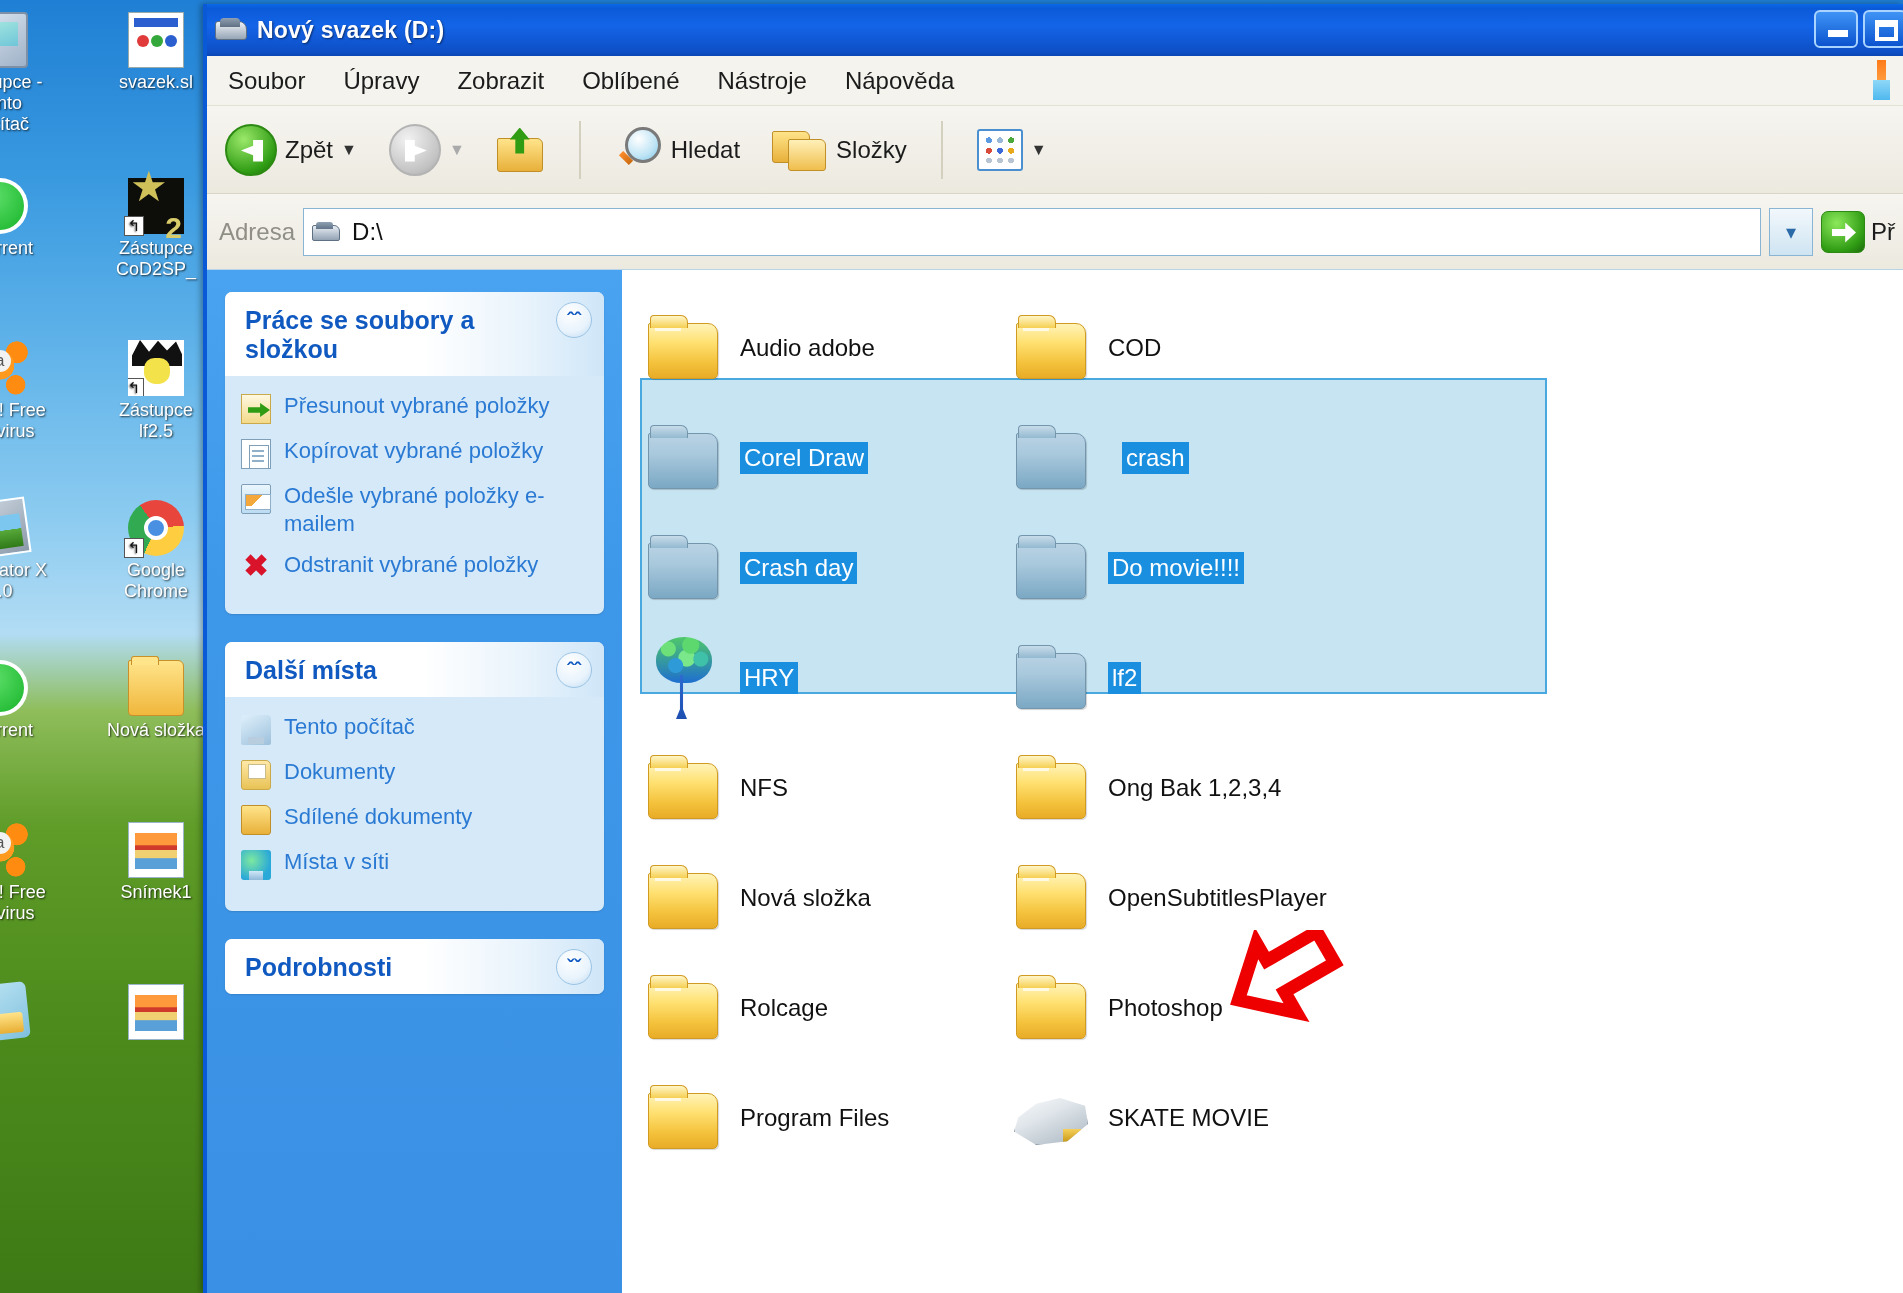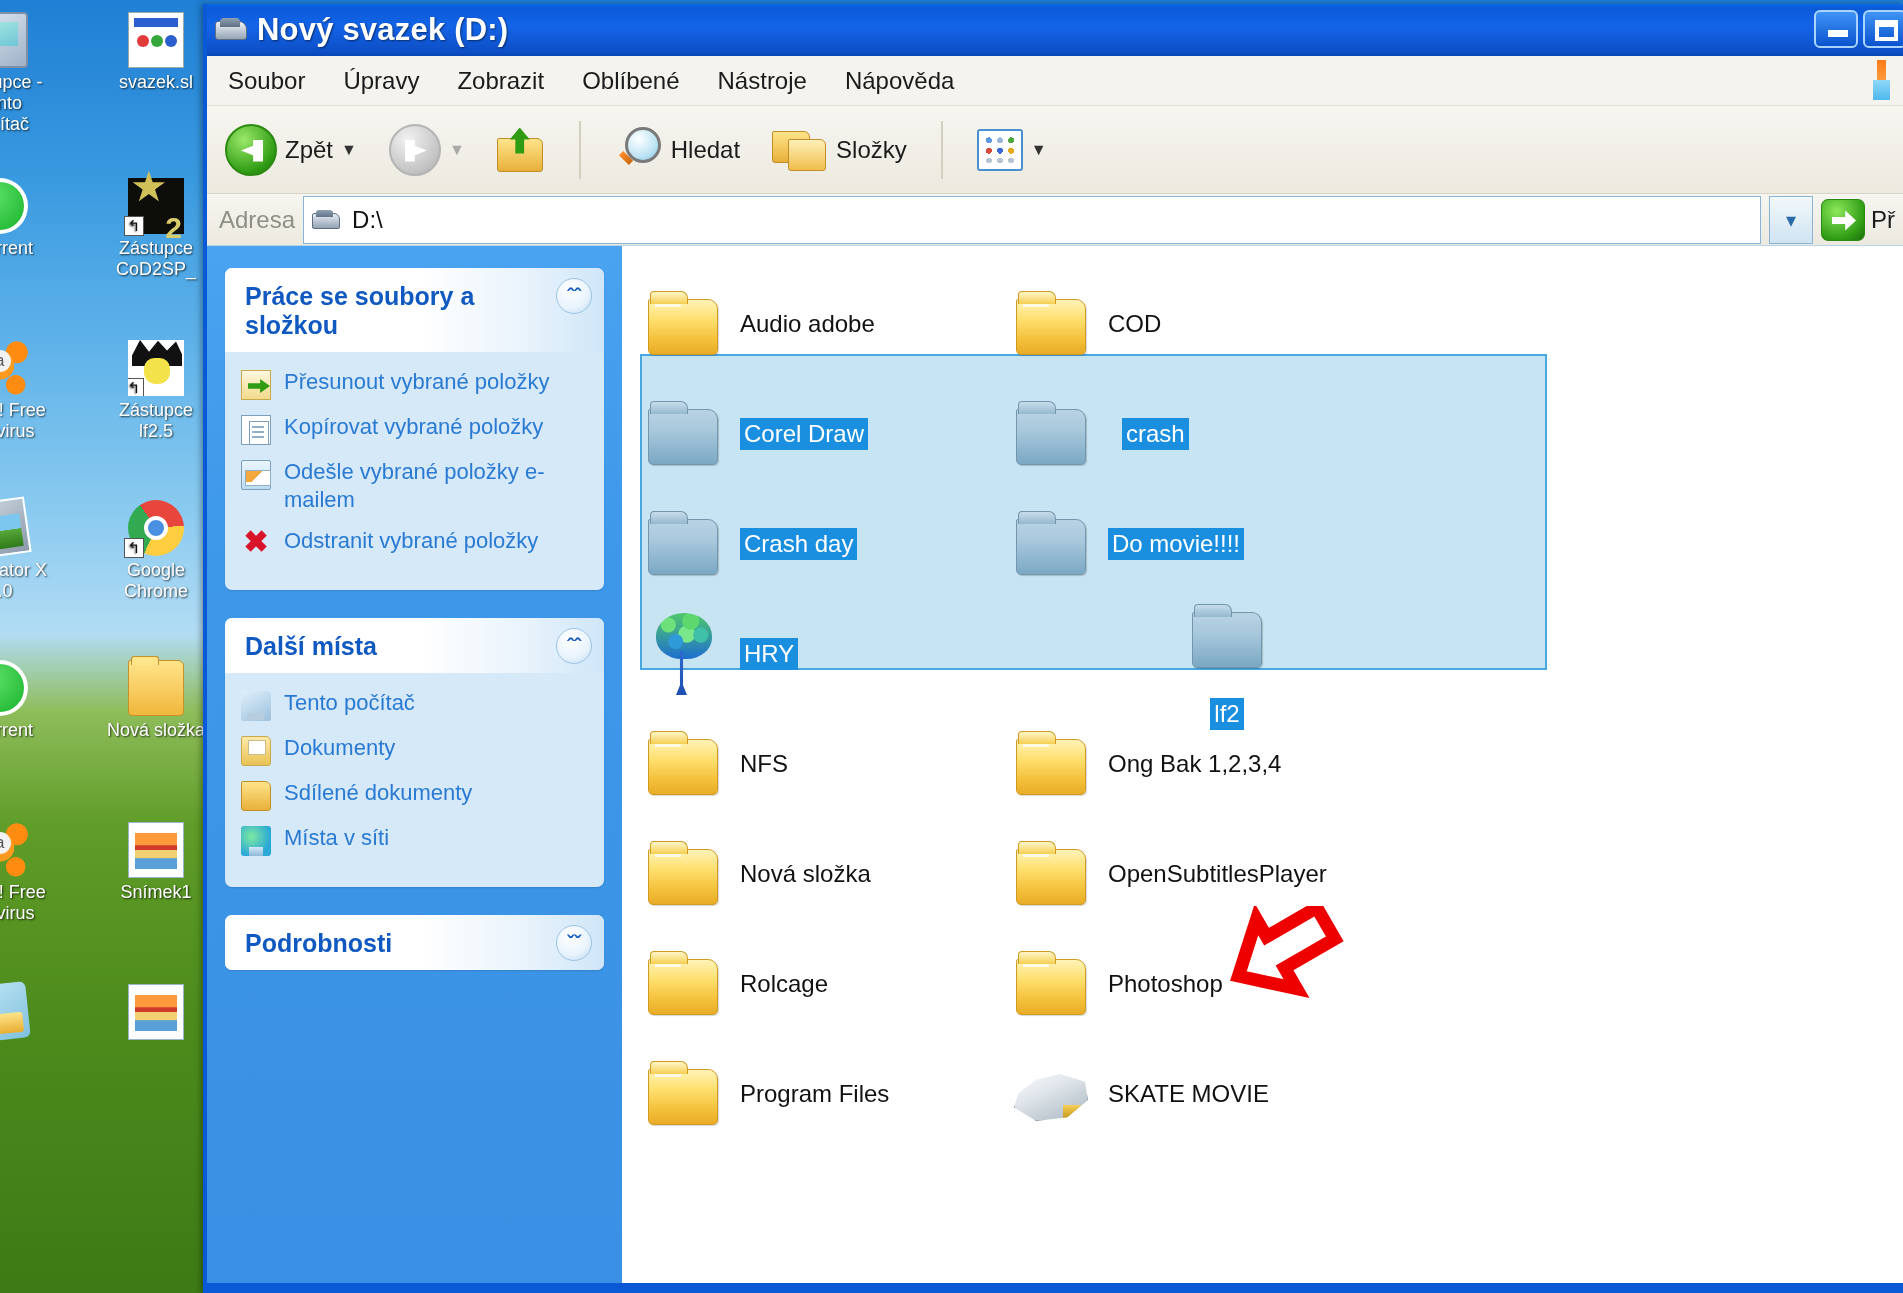--- a/index.html
+++ b/index.html
@@ -98,21 +98,21 @@
   #titlebar .tb-drive::before {
     content:""; position:absolute; left:0; top:4px; width:30px; height:17px;
     background: linear-gradient(to bottom,#eef2f6,#96a5b6);
     border:1px solid #5f7083; border-radius:3px 8px 3px 3px;
   }
   #titlebar .tb-drive::after {
     content:""; position:absolute; left:5px; top:1px; width:20px; height:9px;
     background: linear-gradient(to bottom,#8fa0b2,#5f7083); border-radius:4px 4px 0 0;
   }
   #win-title {
-    color: #fff; font-size: 31px; font-weight: bold; letter-spacing: .2px;
+    color: #fff; font-size: 23px; font-weight: bold; letter-spacing: .2px;
     text-shadow: 1px 1px 2px rgba(0,0,0,.5);
   }
   #winbtns { position: absolute; right: -4px; top: 6px; display: flex; gap: 5px; }
   .winbtn {
     width: 44px; height: 38px; border-radius: 6px;
     background: linear-gradient(to bottom,#3f94f5,#0b53cf);
     border: 2px solid #a8d4ff; position: relative;
   }
   .winbtn.min::after {
     content:""; position:absolute; left:12px; bottom:9px; width:20px; height:7px; background:#fff;
@@ -191,21 +191,21 @@
       radial-gradient(circle at 17% 52%, #d84a3a 0 3px, transparent 3px),
       radial-gradient(circle at 50% 52%, #3a6ad8 0 3px, transparent 3px),
       radial-gradient(circle at 83% 52%, #e8a81c 0 3px, transparent 3px),
       radial-gradient(circle at 17% 85%, #b8c4d2 0 3px, transparent 3px),
       radial-gradient(circle at 50% 85%, #b8c4d2 0 3px, transparent 3px),
       radial-gradient(circle at 83% 85%, #b8c4d2 0 3px, transparent 3px);
   }
 
   
   #addressbar {
-    height: 52px; background: linear-gradient(to bottom,#f6f5f0,#ece9df);
+    height: 76px; background: linear-gradient(to bottom,#f6f5f0,#ece9df);
     display: flex; align-items: center; padding: 0 8px 0 12px; gap: 8px;
     border-bottom: 1px solid #b9d4e8;
   }
   #addr-label { font-size: 24px; color: #8f8f86; }
   #addr-field {
     flex: 1; height: 48px; background: #fff; border: 1px solid #8ab4d4;
     display: flex; align-items: center; padding: 0 8px; gap: 10px;
   }
   #addr-field .ic-drive-sm { width: 30px; height: 22px; position: relative; }
   #addr-field .ic-drive-sm::before { content:""; position:absolute; left:0; top:4px; width:26px; height:14px;
@@ -571,21 +571,21 @@
               <span class="fold-b"></span>
             </span>
             <span class="fname">Do movie!!!!</span>
           </div>
           <div class="fitem sel" style="left: 22px; top: 330px;">
             <span class="ficon">
               <span class="ic-tree"></span>
             </span>
             <span class="fname">HRY</span>
           </div>
-          <div class="fitem sel" style="left: 390px; top: 330px; flex-direction: column;">
+          <div class="fitem sel" style="left: 390px; top: 330px;">
             <span class="ficon">
               <span class="fold-b"></span>
             </span>
             <span class="fname">lf2</span>
           </div>
           <div class="fitem" style="left: 22px; top: 440px;">
             <span class="ficon">
               <span class="fold-y"></span>
             </span>
             <span class="fname">NFS</span>

